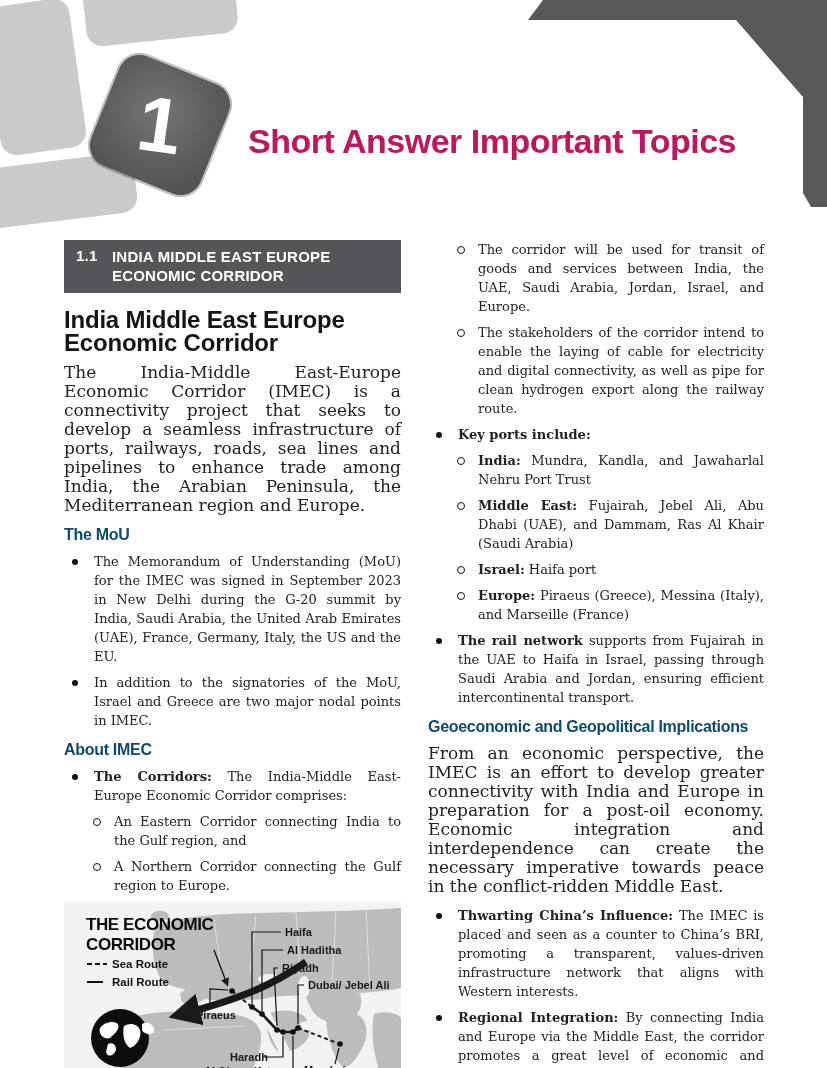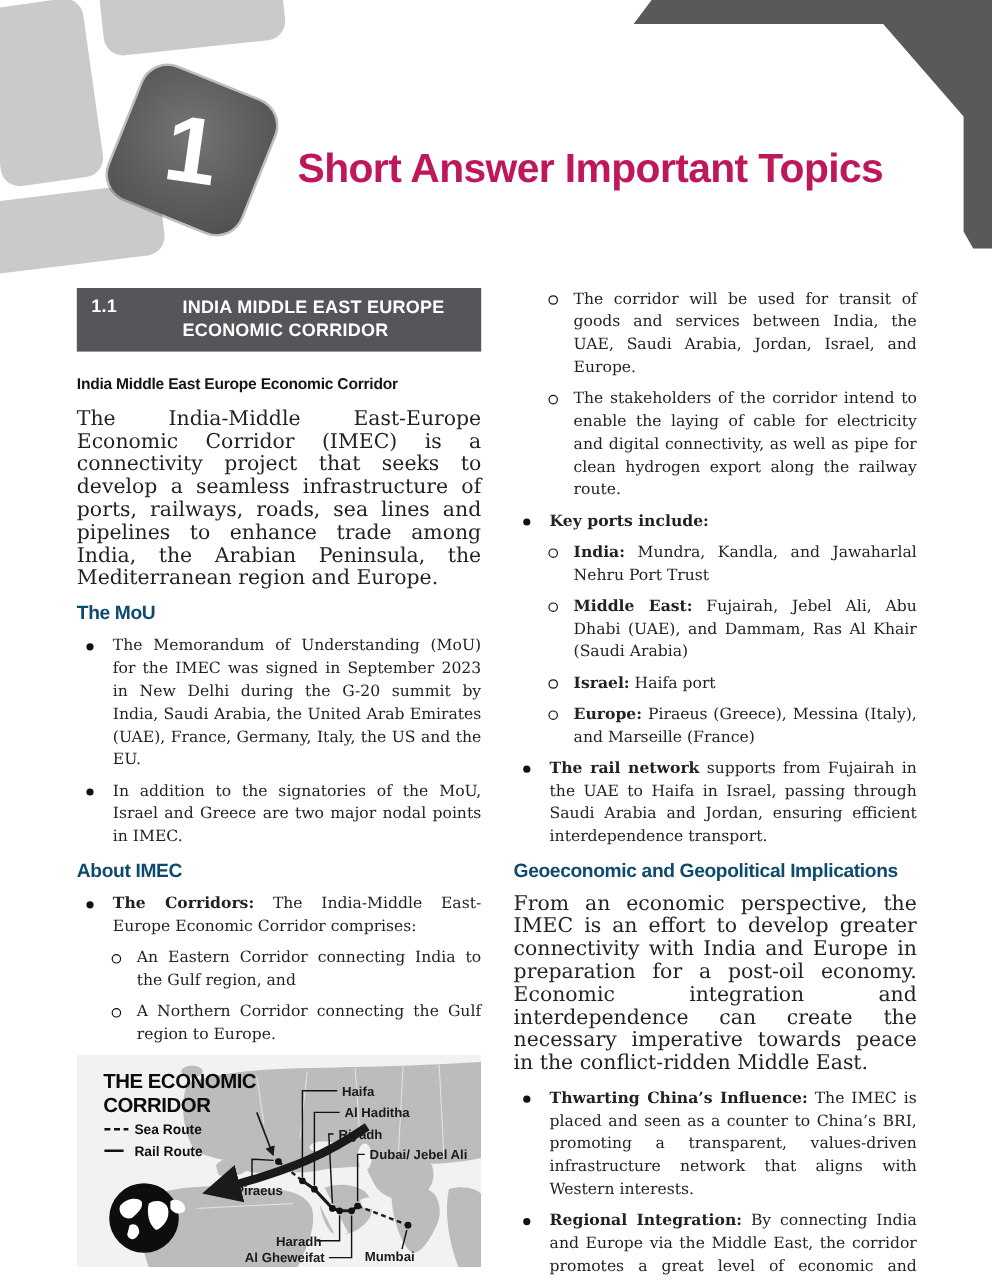--- a/index.html
+++ b/index.html
@@ -23,25 +23,25 @@
   .page-title{position:absolute;left:248px;top:122px;width:540px;
       font-family:"Liberation Sans",sans-serif;font-weight:bold;font-size:34px;
       letter-spacing:-.5px;color:#be185d;}
 
   
   .content{position:absolute;left:64px;top:240px;width:700px;display:flex;gap:27px;}
   .col{width:337px;}
 
   .section-bar{background:#55565a;color:#fff;padding:7px 10px 8px 12px;
       font-family:"Liberation Sans",sans-serif;font-weight:bold;font-size:15px;
-      letter-spacing:.2px;display:flex;margin-bottom:15px;gap:40px;}
+      letter-spacing:.2px;display:flex;margin-bottom:15px;}
   .section-bar .no{flex:0 0 36px;}
   .section-bar .tl{flex:1;line-height:19px;}
 
-  h2{font-family:"Liberation Sans",sans-serif;font-size:13px;letter-spacing:-.2px;
+  h2{font-family:"Liberation Sans",sans-serif;font-size:24px;letter-spacing:-.2px;
      color:#151515;margin:12px 0 9px 0;line-height:23px;}
   h3{font-family:"Liberation Sans",sans-serif;font-size:16px;letter-spacing:-.3px;
      color:#0c4a6e;margin:10px 0 7px 0;line-height:20px;}
   p{margin:0 0 10px 0;font-size:17px;line-height:19px;text-align:justify;}
 
   ul{list-style:none;margin:0 0 4px 0;padding:0;}
   li{position:relative;font-size:13px;line-height:19px;text-align:justify;margin:0 0 7px 0;}
   li.l1{padding-left:30px;}
   li.l1::before{content:"";position:absolute;left:8px;top:7px;width:6px;height:6px;
       border-radius:50%;background:#111;}
@@ -210,21 +210,21 @@
       <li class="l2">The corridor will be used for transit of goods and services between India, the UAE, Saudi Arabia, Jordan, Israel, and Europe.</li>
       <li class="l2">The stakeholders of the corridor intend to enable the laying of cable for electricity and digital connectivity, as well as pipe for clean hydrogen export along the railway route.</li>
     </ul>
 
     <ul>
       <li class="l1"><span class="lead">Key ports include:</span></li>
       <li class="l2"><span class="lead">India:</span><span> Mundra, Kandla, and Jawaharlal Nehru Port Trust</span></li>
       <li class="l2"><span class="lead">Middle East:</span><span> Fujairah, Jebel Ali, Abu Dhabi (UAE), and Dammam, Ras Al Khair (Saudi Arabia)</span></li>
       <li class="l2"><span class="lead">Israel:</span><span> Haifa port</span></li>
       <li class="l2"><span class="lead">Europe:</span><span> Piraeus (Greece), Messina (Italy), and Marseille (France)</span></li>
-      <li class="l1"><span class="lead">The rail network</span><span> supports from Fujairah in the UAE to Haifa in Israel, passing through Saudi Arabia and Jordan, ensuring efficient interdependence transport.</span></li>
+      <li class="l1"><span class="lead">The rail network</span><span> supports from Fujairah in the UAE to Haifa in Israel, passing through Saudi Arabia and Jordan, ensuring efficient intercontinental transport.</span></li>
     </ul>
 
     <h3>Geoeconomic and Geopolitical Implications</h3>
     <p>From an economic perspective, the IMEC is an effort to develop greater connectivity with India and Europe in preparation for a post-oil economy. Economic integration and interdependence can create the necessary imperative towards peace in the conflict-ridden Middle East.</p>
 
     <ul>
       <li class="l1"><span class="lead">Thwarting China’s Influence:</span><span> The IMEC is placed and seen as a counter to China’s BRI, promoting a transparent, values-driven infrastructure network that aligns with Western interests.</span></li>
       <li class="l1"><span class="lead">Regional Integration:</span><span> By connecting India and Europe via the Middle East, the corridor promotes a great level of economic and cultural integration across three major regions, while surpassing traditional geopolitical divides.</span></li>
 
     </ul>

